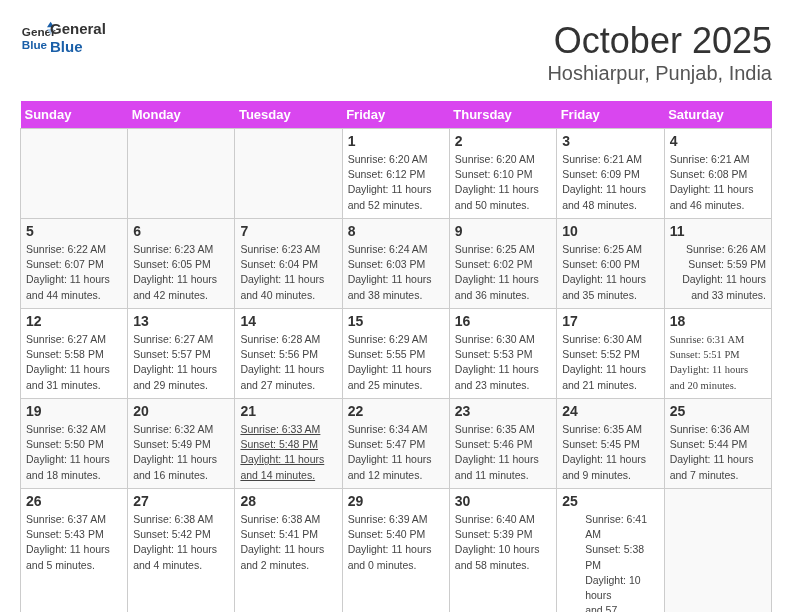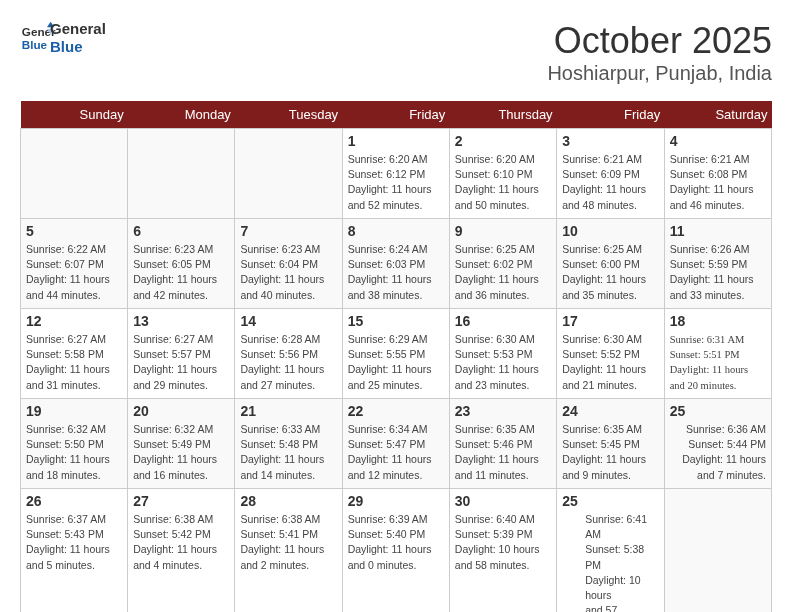--- a/index.html
+++ b/index.html
@@ -36,26 +36,26 @@
     .location {
       font-size: 20px;
       color: #555;
     }
     table {
       width: 100%;
       border-collapse: collapse;
       font-size: 11px;
     }
     th {
-      background: #7f1d1d;
+      background: #d946ef;
       color: #fff;
       padding: 6px 4px;
-      text-align: right;
+      text-align: left;
       font-size: 13px;
-      font-weight: normal;
+      font-weight: bold;
     }
     td {
       border: 1px solid #ccc;
       vertical-align: top;
       padding: 4px 5px;
       width: 108px;
       height: 90px;
     }
     td.empty {
       background: #f9f9f9;
@@ -181,21 +181,21 @@
         </td>
         <td>
           <div class="day-number">10</div>
           <div class="day-info" style="white-space: pre-line;">Sunrise: 6:25 AM
 Sunset: 6:00 PM
 Daylight: 11 hours
 and 35 minutes.</div>
         </td>
         <td>
           <div class="day-number">11</div>
-          <div class="day-info" style="white-space: pre-line;">Sunrise: 6:26 AM
+          <div class="day-info" style="white-space: pre-line; text-align: right;">Sunrise: 6:26 AM
 Sunset: 5:59 PM
 Daylight: 11 hours
 and 33 minutes.</div>
         </td>
       </tr>
       <tr>
         <td>
           <div class="day-number">12</div>
           <div class="day-info" style="white-space: pre-line;">Sunrise: 6:27 AM
 Sunset: 5:58 PM
@@ -255,21 +255,21 @@
         </td>
         <td>
           <div class="day-number">20</div>
           <div class="day-info" style="white-space: pre-line;">Sunrise: 6:32 AM
 Sunset: 5:49 PM
 Daylight: 11 hours
 and 16 minutes.</div>
         </td>
         <td>
           <div class="day-number">21</div>
-          <div class="day-info" style="white-space: pre-line;">Sunrise: 6:33 AM
+          <div class="day-info" style="white-space: pre-line; text-decoration: underline;">Sunrise: 6:33 AM
 Sunset: 5:48 PM
 Daylight: 11 hours
 and 14 minutes.</div>
         </td>
         <td>
           <div class="day-number">22</div>
           <div class="day-info" style="white-space: pre-line;">Sunrise: 6:34 AM
 Sunset: 5:47 PM
 Daylight: 11 hours
 and 12 minutes.</div>
@@ -283,21 +283,21 @@
         </td>
         <td>
           <div class="day-number">24</div>
           <div class="day-info" style="white-space: pre-line;">Sunrise: 6:35 AM
 Sunset: 5:45 PM
 Daylight: 11 hours
 and 9 minutes.</div>
         </td>
         <td>
           <div class="day-number">25</div>
-          <div class="day-info" style="white-space: pre-line; text-align: right;">Sunrise: 6:36 AM
+          <div class="day-info" style="white-space: pre-line;">Sunrise: 6:36 AM
 Sunset: 5:44 PM
 Daylight: 11 hours
 and 7 minutes.</div>
         </td>
       </tr>
       <tr>
         <td>
           <div class="day-number">26</div>
           <div class="day-info" style="white-space: pre-line;">Sunrise: 6:37 AM
 Sunset: 5:43 PM

